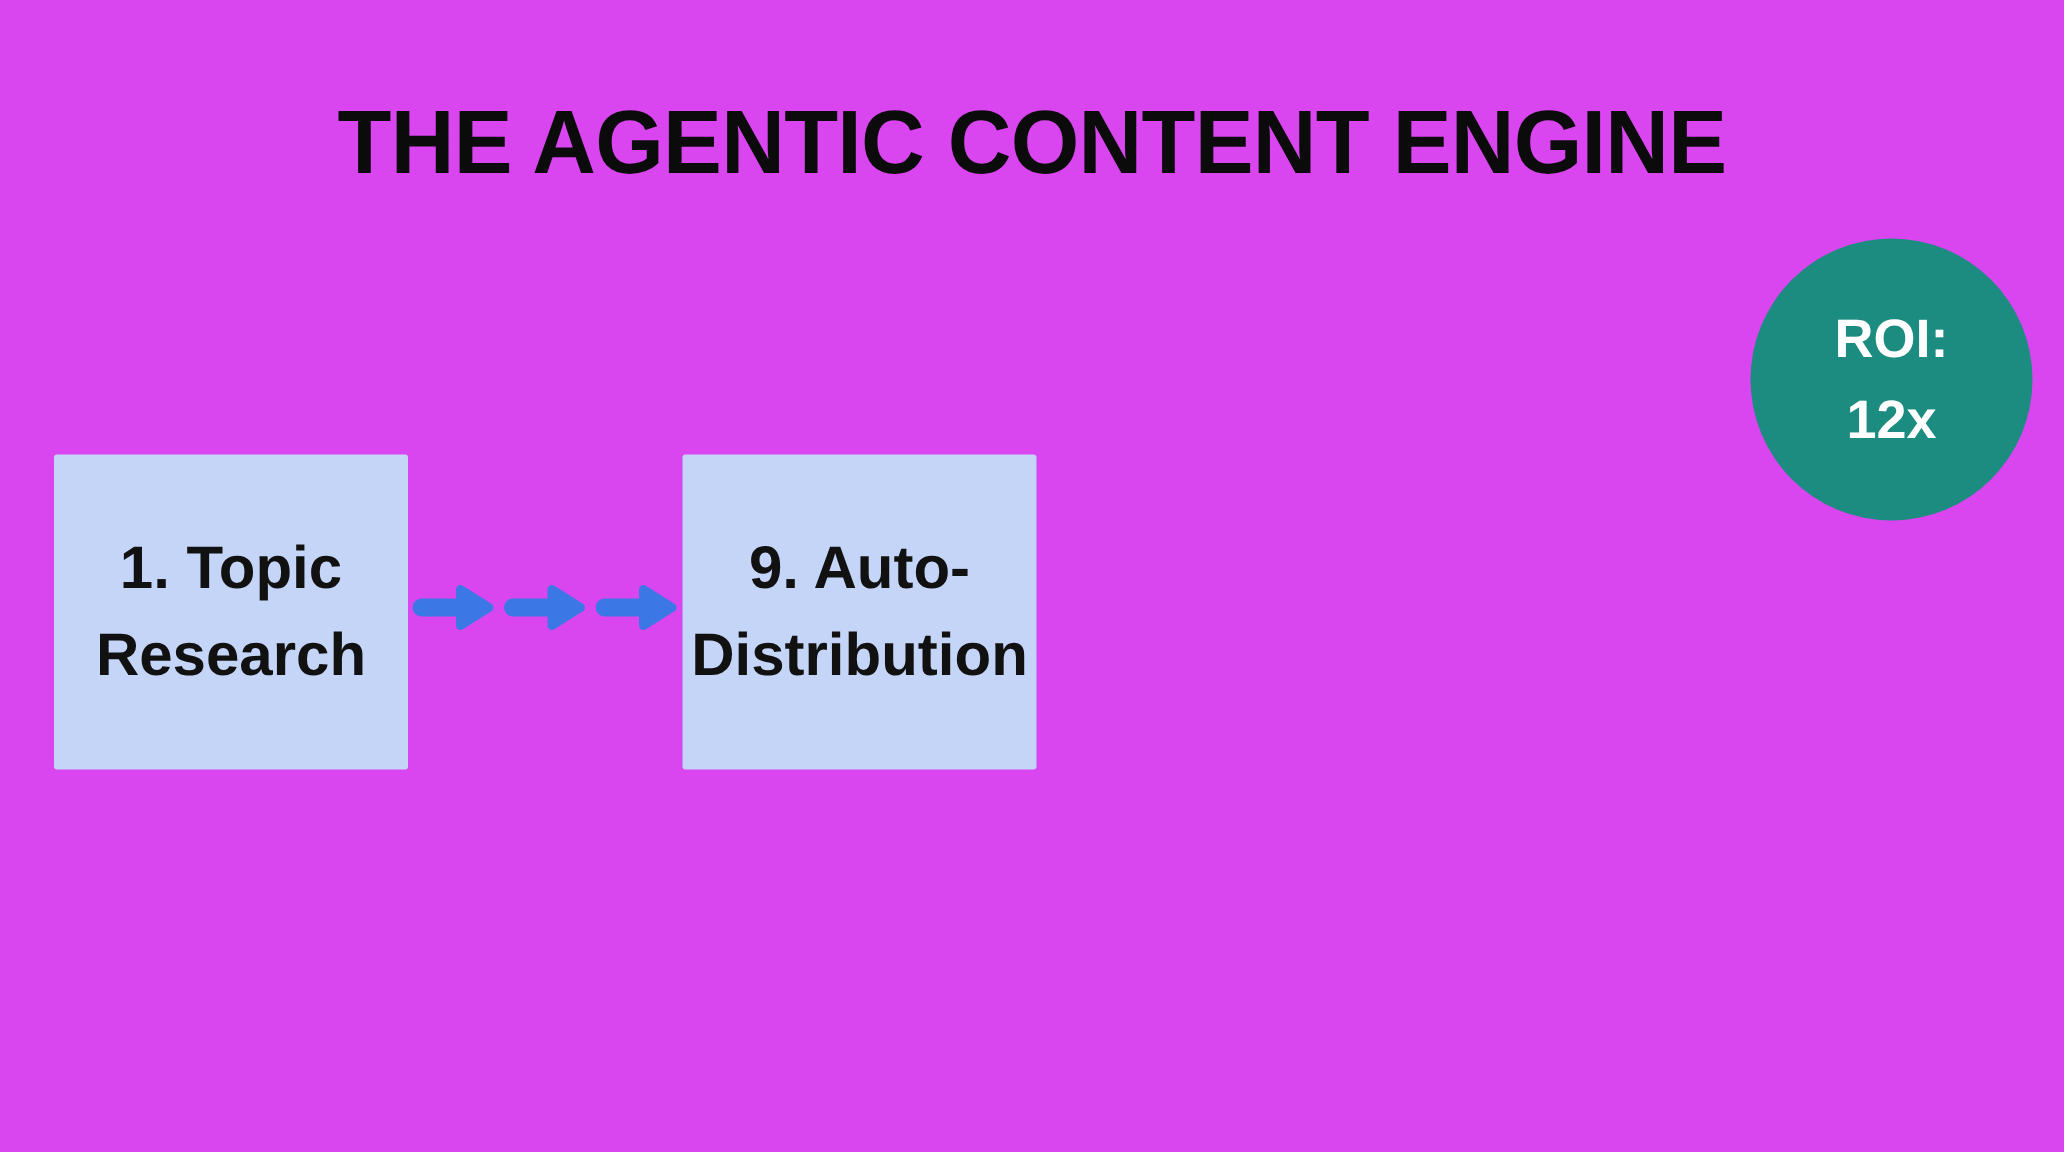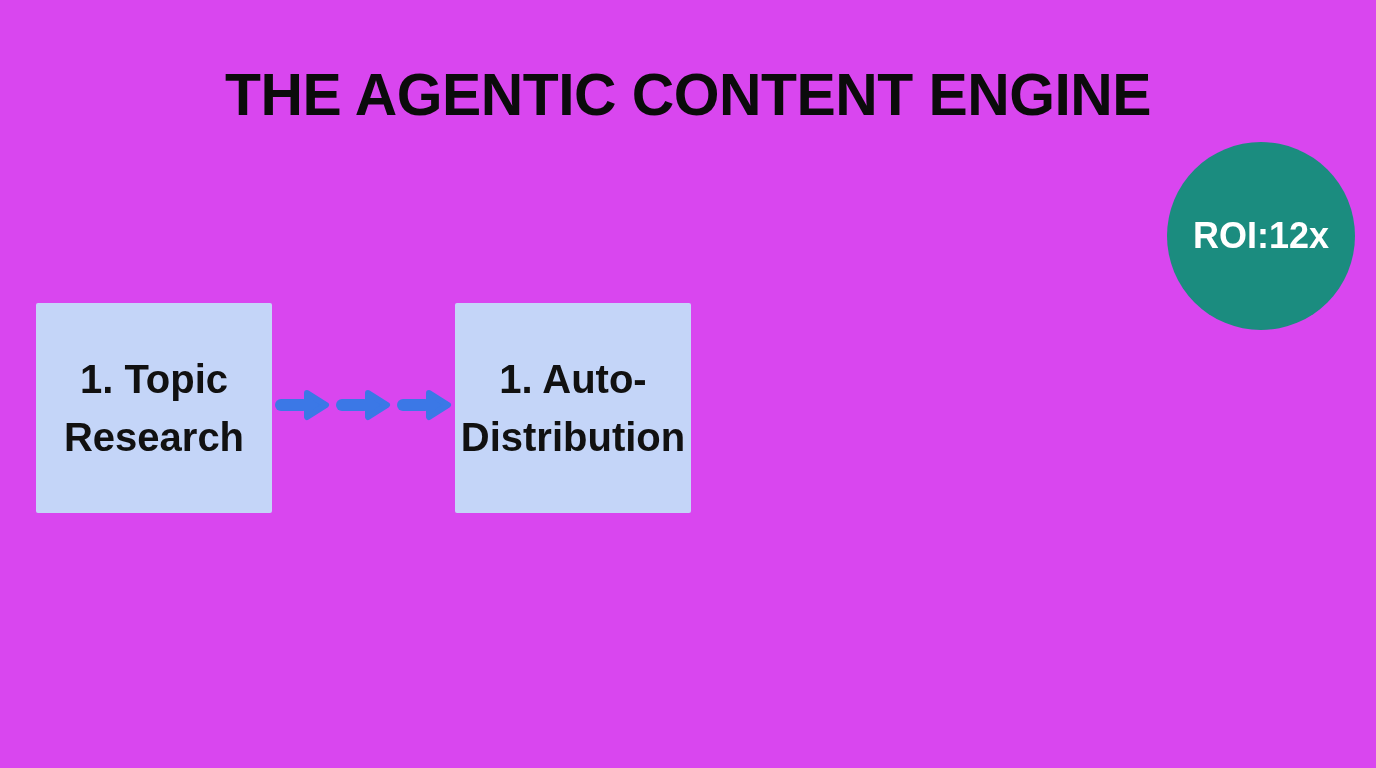--- a/index.html
+++ b/index.html
@@ -59,28 +59,28 @@
     align-items: center;
     justify-content: center;
   }
   .arrow-gap svg {
     display: block;
     margin-top: -6px;
   }
   .roi-badge {
     position: absolute;
     left: 1167px;
-    top: 142px;
+    top: 159px;
     width: 188px;
     height: 188px;
     border-radius: 50%;
     background: #1b8c7f;
     z-index: 5;
     display: flex;
-    flex-direction: row;
+    flex-direction: column;
     align-items: center;
     justify-content: center;
     text-align: center;
   }
   .roi-line {
     color: #ffffff;
     font-size: 36px;
     font-weight: 700;
     line-height: 1.5;
   }
@@ -120,18 +120,18 @@
 
 
     <div class="arrow-gap">
       <svg width="56" height="44" viewBox="0 0 56 44">
         <rect x="0" y="16" width="34" height="12" rx="6" fill="#3b78e6"></rect>
         <path d="M32 10 L51 22 L32 34 Z" fill="#3b78e6" stroke="#3b78e6" stroke-width="6" stroke-linejoin="round"></path>
       </svg>
     </div>
 
     <div class="step-box">
-      <div class="step-label">1. Auto-Distribution</div>
+      <div class="step-label">9. Auto-Distribution</div>
     </div>
 
   </div>
 
 </div>
 
 </body></html>

